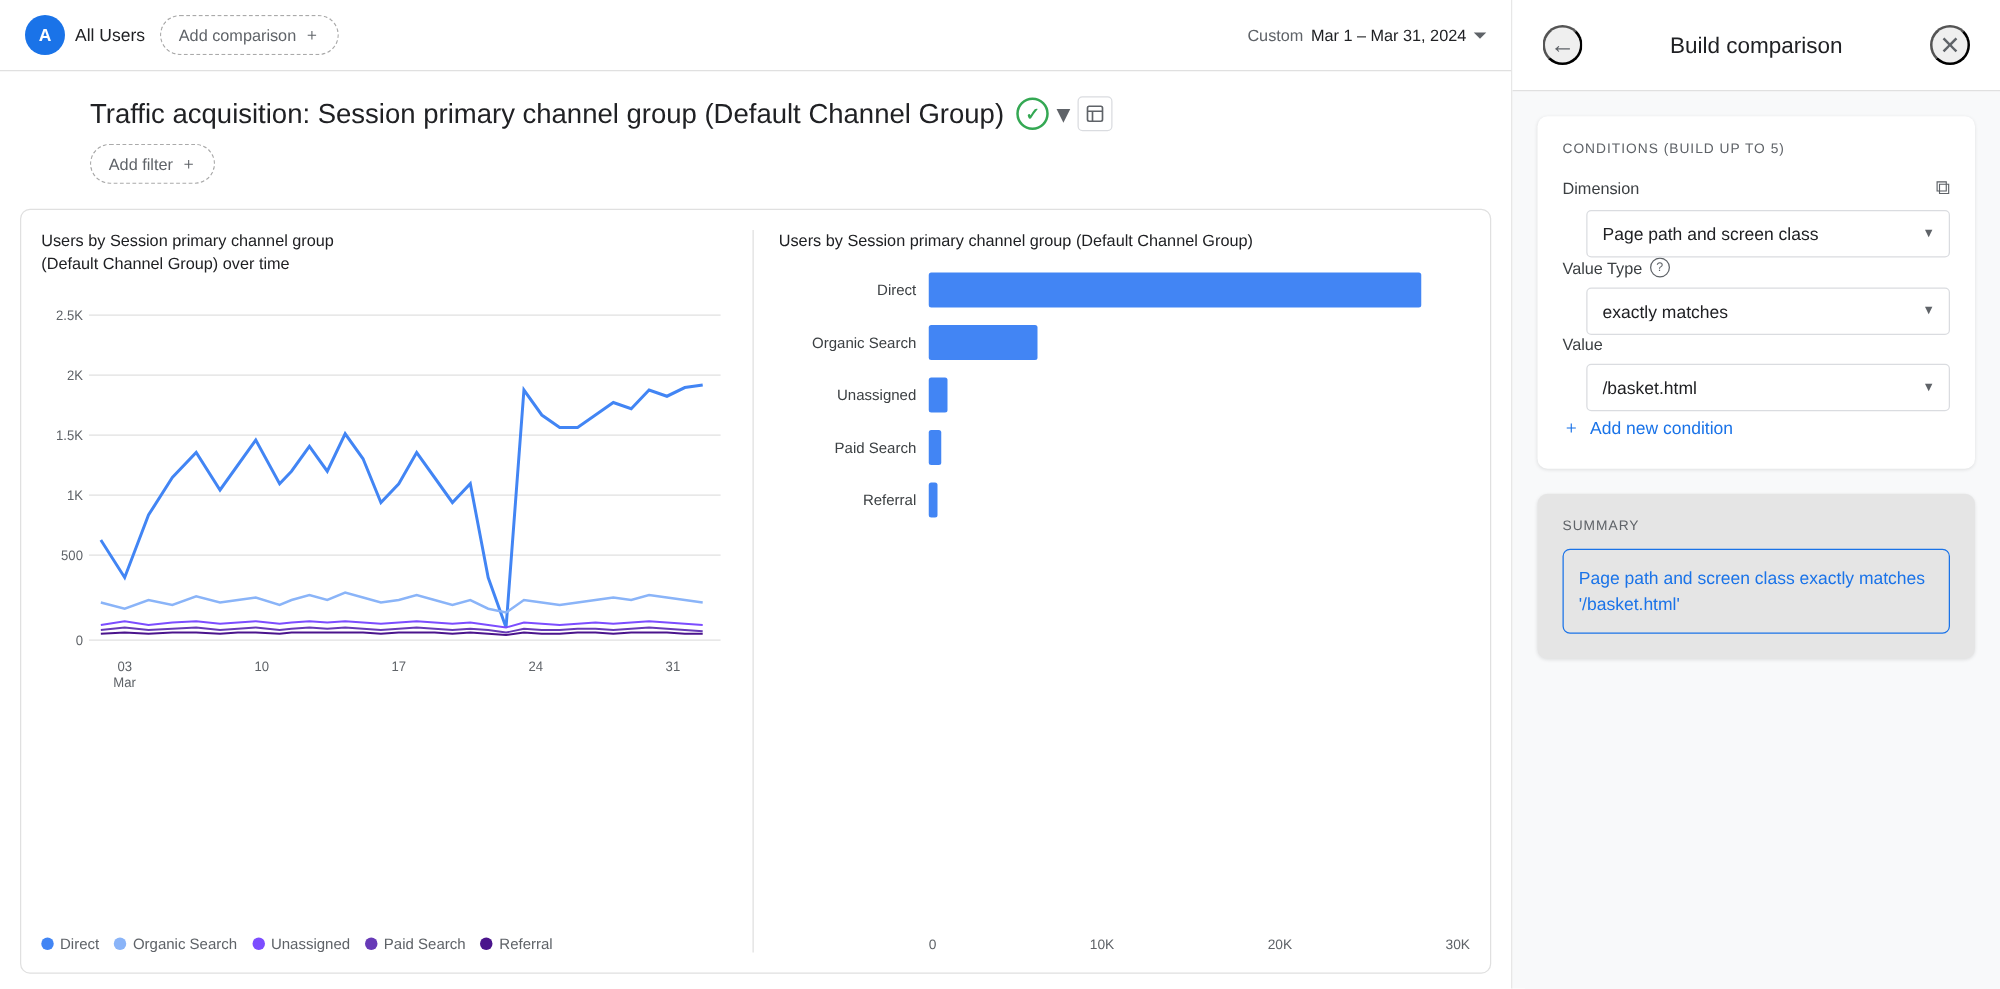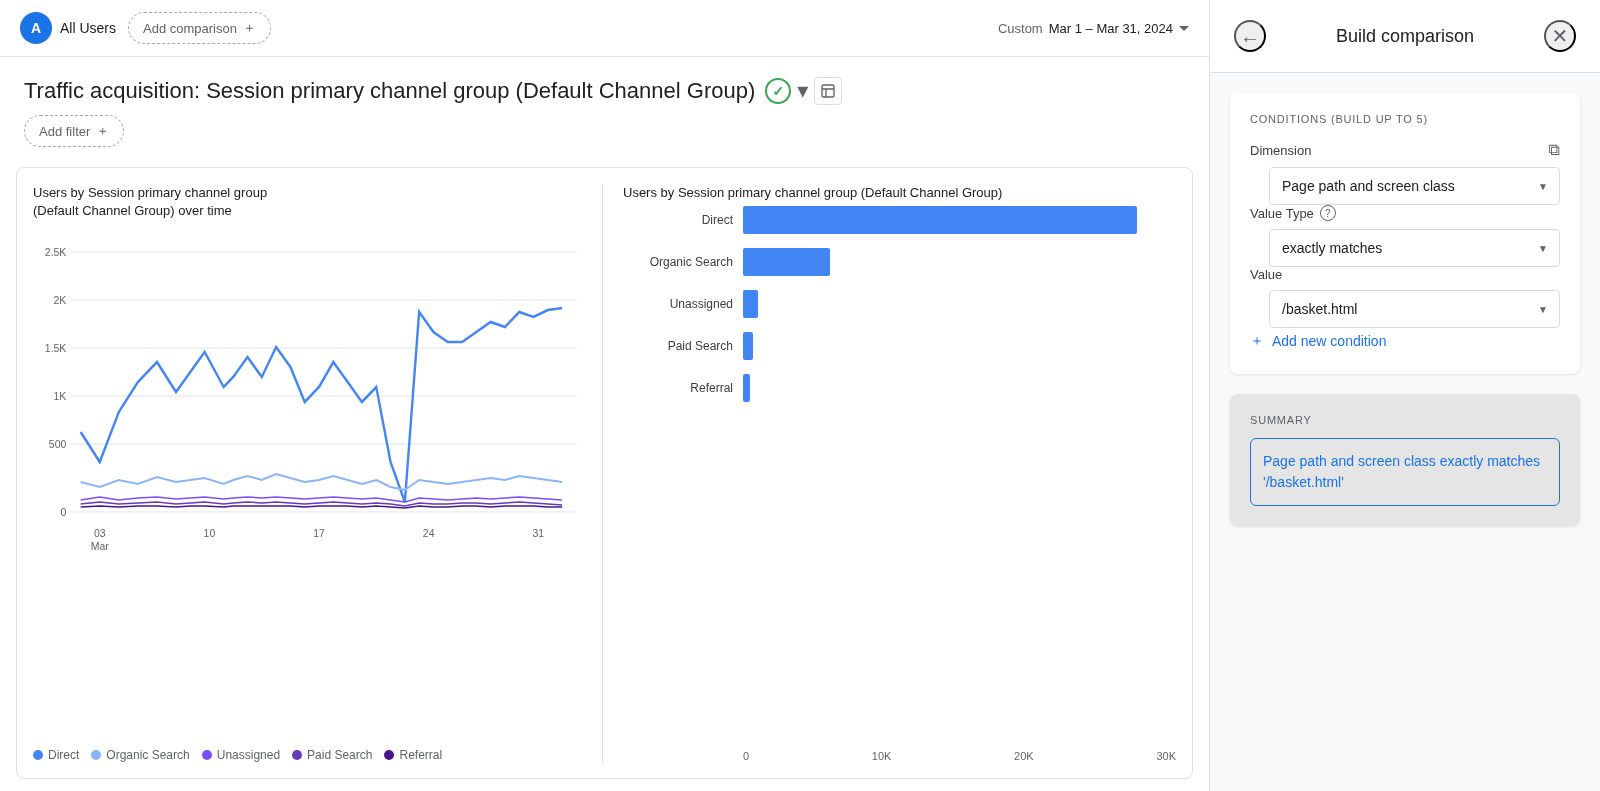--- a/index.html
+++ b/index.html
@@ -15,21 +15,21 @@
     .user-avatar { width: 32px; height: 32px; border-radius: 50%; background: #1a73e8; color: #fff; display: flex; align-items: center; justify-content: center; font-weight: 600; font-size: 14px; }
     .user-label { font-size: 14px; font-weight: 500; color: #202124; }
     .add-comparison-btn { display: flex; align-items: center; gap: 6px; border: 1.5px dashed #aaa; border-radius: 20px; padding: 6px 14px; font-size: 13px; color: #5f6368; cursor: pointer; background: none; }
     .top-bar-right { display: flex; align-items: flex-start; gap: 8px; font-size: 13px; color: #5f6368; }
     .date-range { display: flex; align-items: center; gap: 6px; cursor: pointer; }
     .date-label { color: #5f6368; font-size: 13px; }
     .date-value { color: #202124; font-size: 13px; font-weight: 500; }
     .chevron-down { width: 0; height: 0; border-left: 5px solid transparent; border-right: 5px solid transparent; border-top: 5px solid #5f6368; display: inline-block; }
 
     
-    .page-title-area { padding: 20px 24px 8px; }
+    .page-title-area { padding: 20px 24px 8px; margin-left: 48px; }
     .page-title { font-size: 22px; font-weight: 400; color: #202124; display: flex; align-items: center; gap: 10px; }
     .title-icons { display: flex; align-items: center; gap: 6px; }
     .check-badge { width: 26px; height: 26px; border-radius: 50%; border: 2px solid #34a853; display: flex; align-items: center; justify-content: center; }
     .check-inner { color: #34a853; font-size: 14px; font-weight: bold; }
     .dropdown-icon { color: #5f6368; cursor: pointer; }
     .export-icon { width: 28px; height: 28px; border: 1.5px solid #dadce0; border-radius: 4px; display: flex; align-items: center; justify-content: center; cursor: pointer; color: #5f6368; }
     .add-filter-btn { display: flex; align-items: center; gap: 6px; border: 1.5px dashed #aaa; border-radius: 20px; padding: 6px 14px; font-size: 13px; color: #5f6368; cursor: pointer; background: none; margin-top: 10px; }
 
     
     .charts-area { flex: 1; padding: 12px 16px; display: flex; flex-direction: column; overflow: hidden; }
@@ -39,21 +39,21 @@
     .line-chart-section { flex: 1; display: flex; flex-direction: column; }
     .chart-title { font-size: 13px; color: #202124; font-weight: 400; margin-bottom: 12px; max-width: 280px; line-height: 1.4; }
     .line-chart-wrapper { flex: 1; position: relative; }
     .line-chart-svg { width: 100%; height: 340px; }
     .legend { display: flex; flex-wrap: wrap; gap: 12px; margin-top: 10px; align-items: center; }
     .legend-item { display: flex; align-items: center; gap: 5px; font-size: 12px; color: #5f6368; }
     .legend-dot { width: 10px; height: 10px; border-radius: 50%; }
 
     
     .bar-chart-section { flex: 1; display: flex; flex-direction: column; border-left: 1px solid #e0e0e0; padding-left: 20px; }
-    .bar-chart-title { font-size: 13px; color: #202124; font-weight: 500; margin-bottom: 4px; line-height: 1.4; }
+    .bar-chart-title { font-size: 13px; color: #202124; font-weight: 500; margin-bottom: 16px; line-height: 1.4; }
     .bar-chart-wrapper { flex: 1; display: flex; flex-direction: column; gap: 0; }
     .bar-row { display: flex; align-items: center; gap: 10px; margin-bottom: 14px; }
     .bar-label { width: 110px; font-size: 12px; color: #3c4043; text-align: right; flex-shrink: 0; }
     .bar-track { flex: 1; height: 28px; background: transparent; position: relative; display: flex; align-items: center; }
     .bar-fill { height: 28px; background: #4285f4; border-radius: 2px; }
     .x-axis-bar { display: flex; justify-content: space-between; padding-left: 120px; margin-top: 4px; }
     .x-tick { font-size: 11px; color: #5f6368; }
 
     
     .right-panel { width: 390px; flex-shrink: 0; background: #f8f9fa; display: flex; flex-direction: column; height: 791px; }

